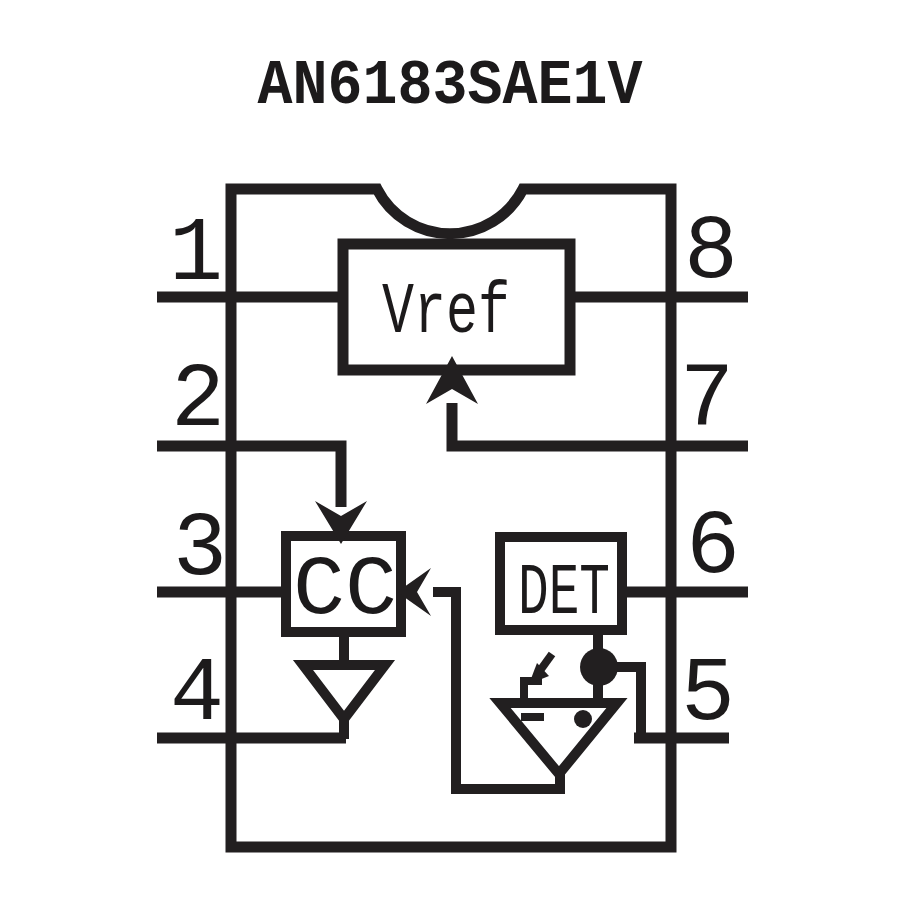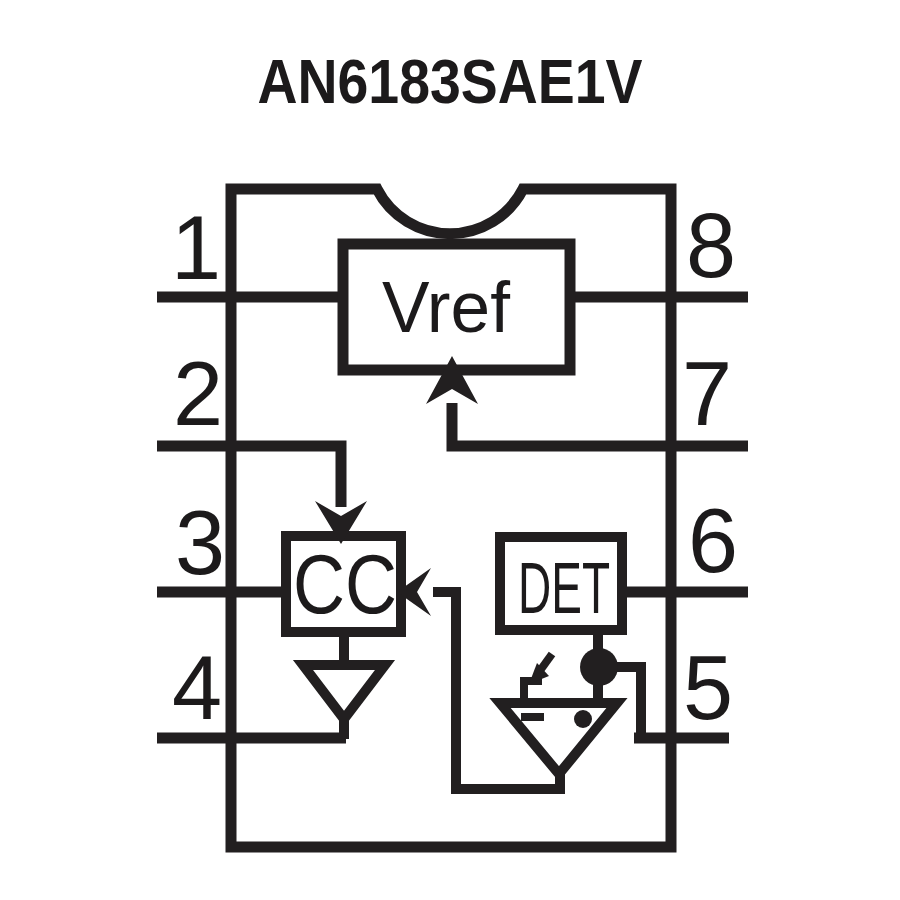--- a/index.html
+++ b/index.html
@@ -1,20 +1,20 @@
 <!DOCTYPE html>
 <html><head>
 <meta charset="utf-8">
 <style>
   html,body{margin:0;padding:0;background:#ffffff;}
   .page{
     position:relative;
     width:900px;height:900px;
     background:#ffffff;
-    font-family:Liberation Sans, sans-serif;
+    font-family:Liberation Mono, monospace;
     overflow:hidden;
   }
   svg{display:block;}
   .wire{stroke:#221f20;stroke-width:11;fill:none;stroke-linecap:butt;stroke-linejoin:miter;}
   .wire-in{stroke:#221f20;stroke-width:10;fill:none;stroke-linecap:butt;stroke-linejoin:miter;}
   .box{fill:#ffffff;stroke:#221f20;}
   .arrow{fill:#221f20;stroke:none;}
   .sym-thin{stroke:#221f20;stroke-width:8;fill:none;stroke-linecap:butt;}
   .txt{fill:#1c1a1b;}
   .pin-num{font-size:90px;font-weight:400;}

